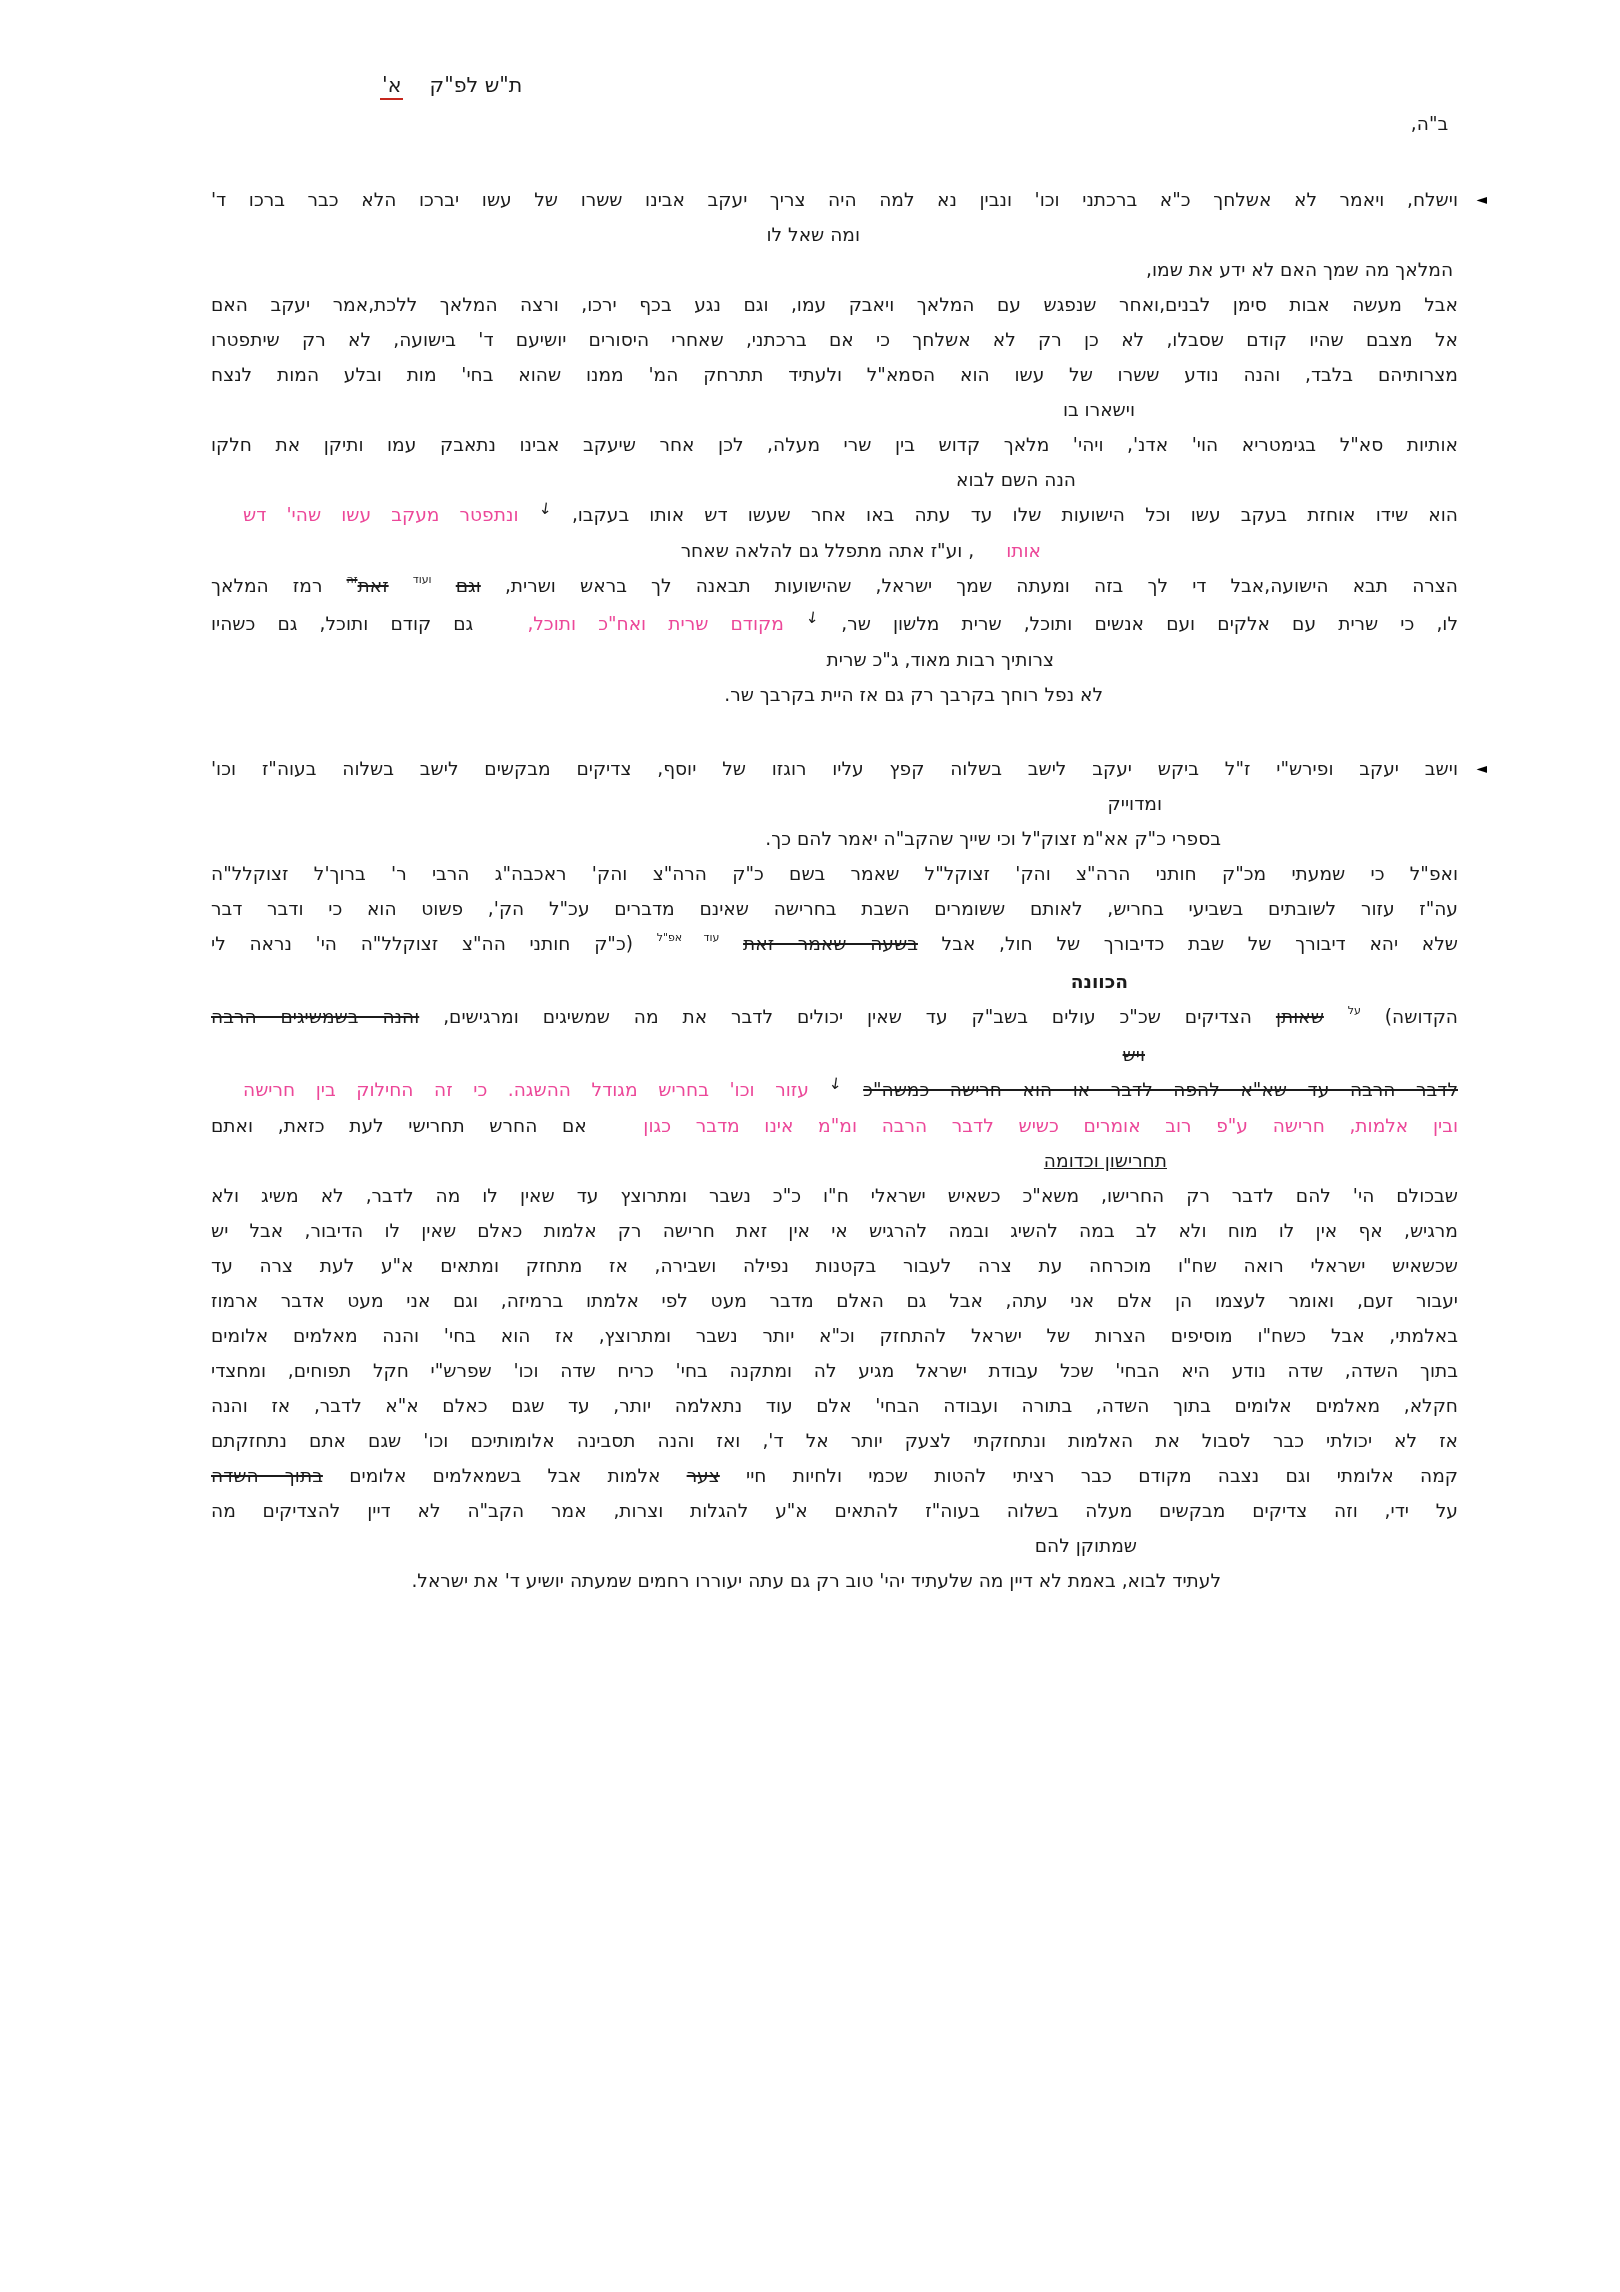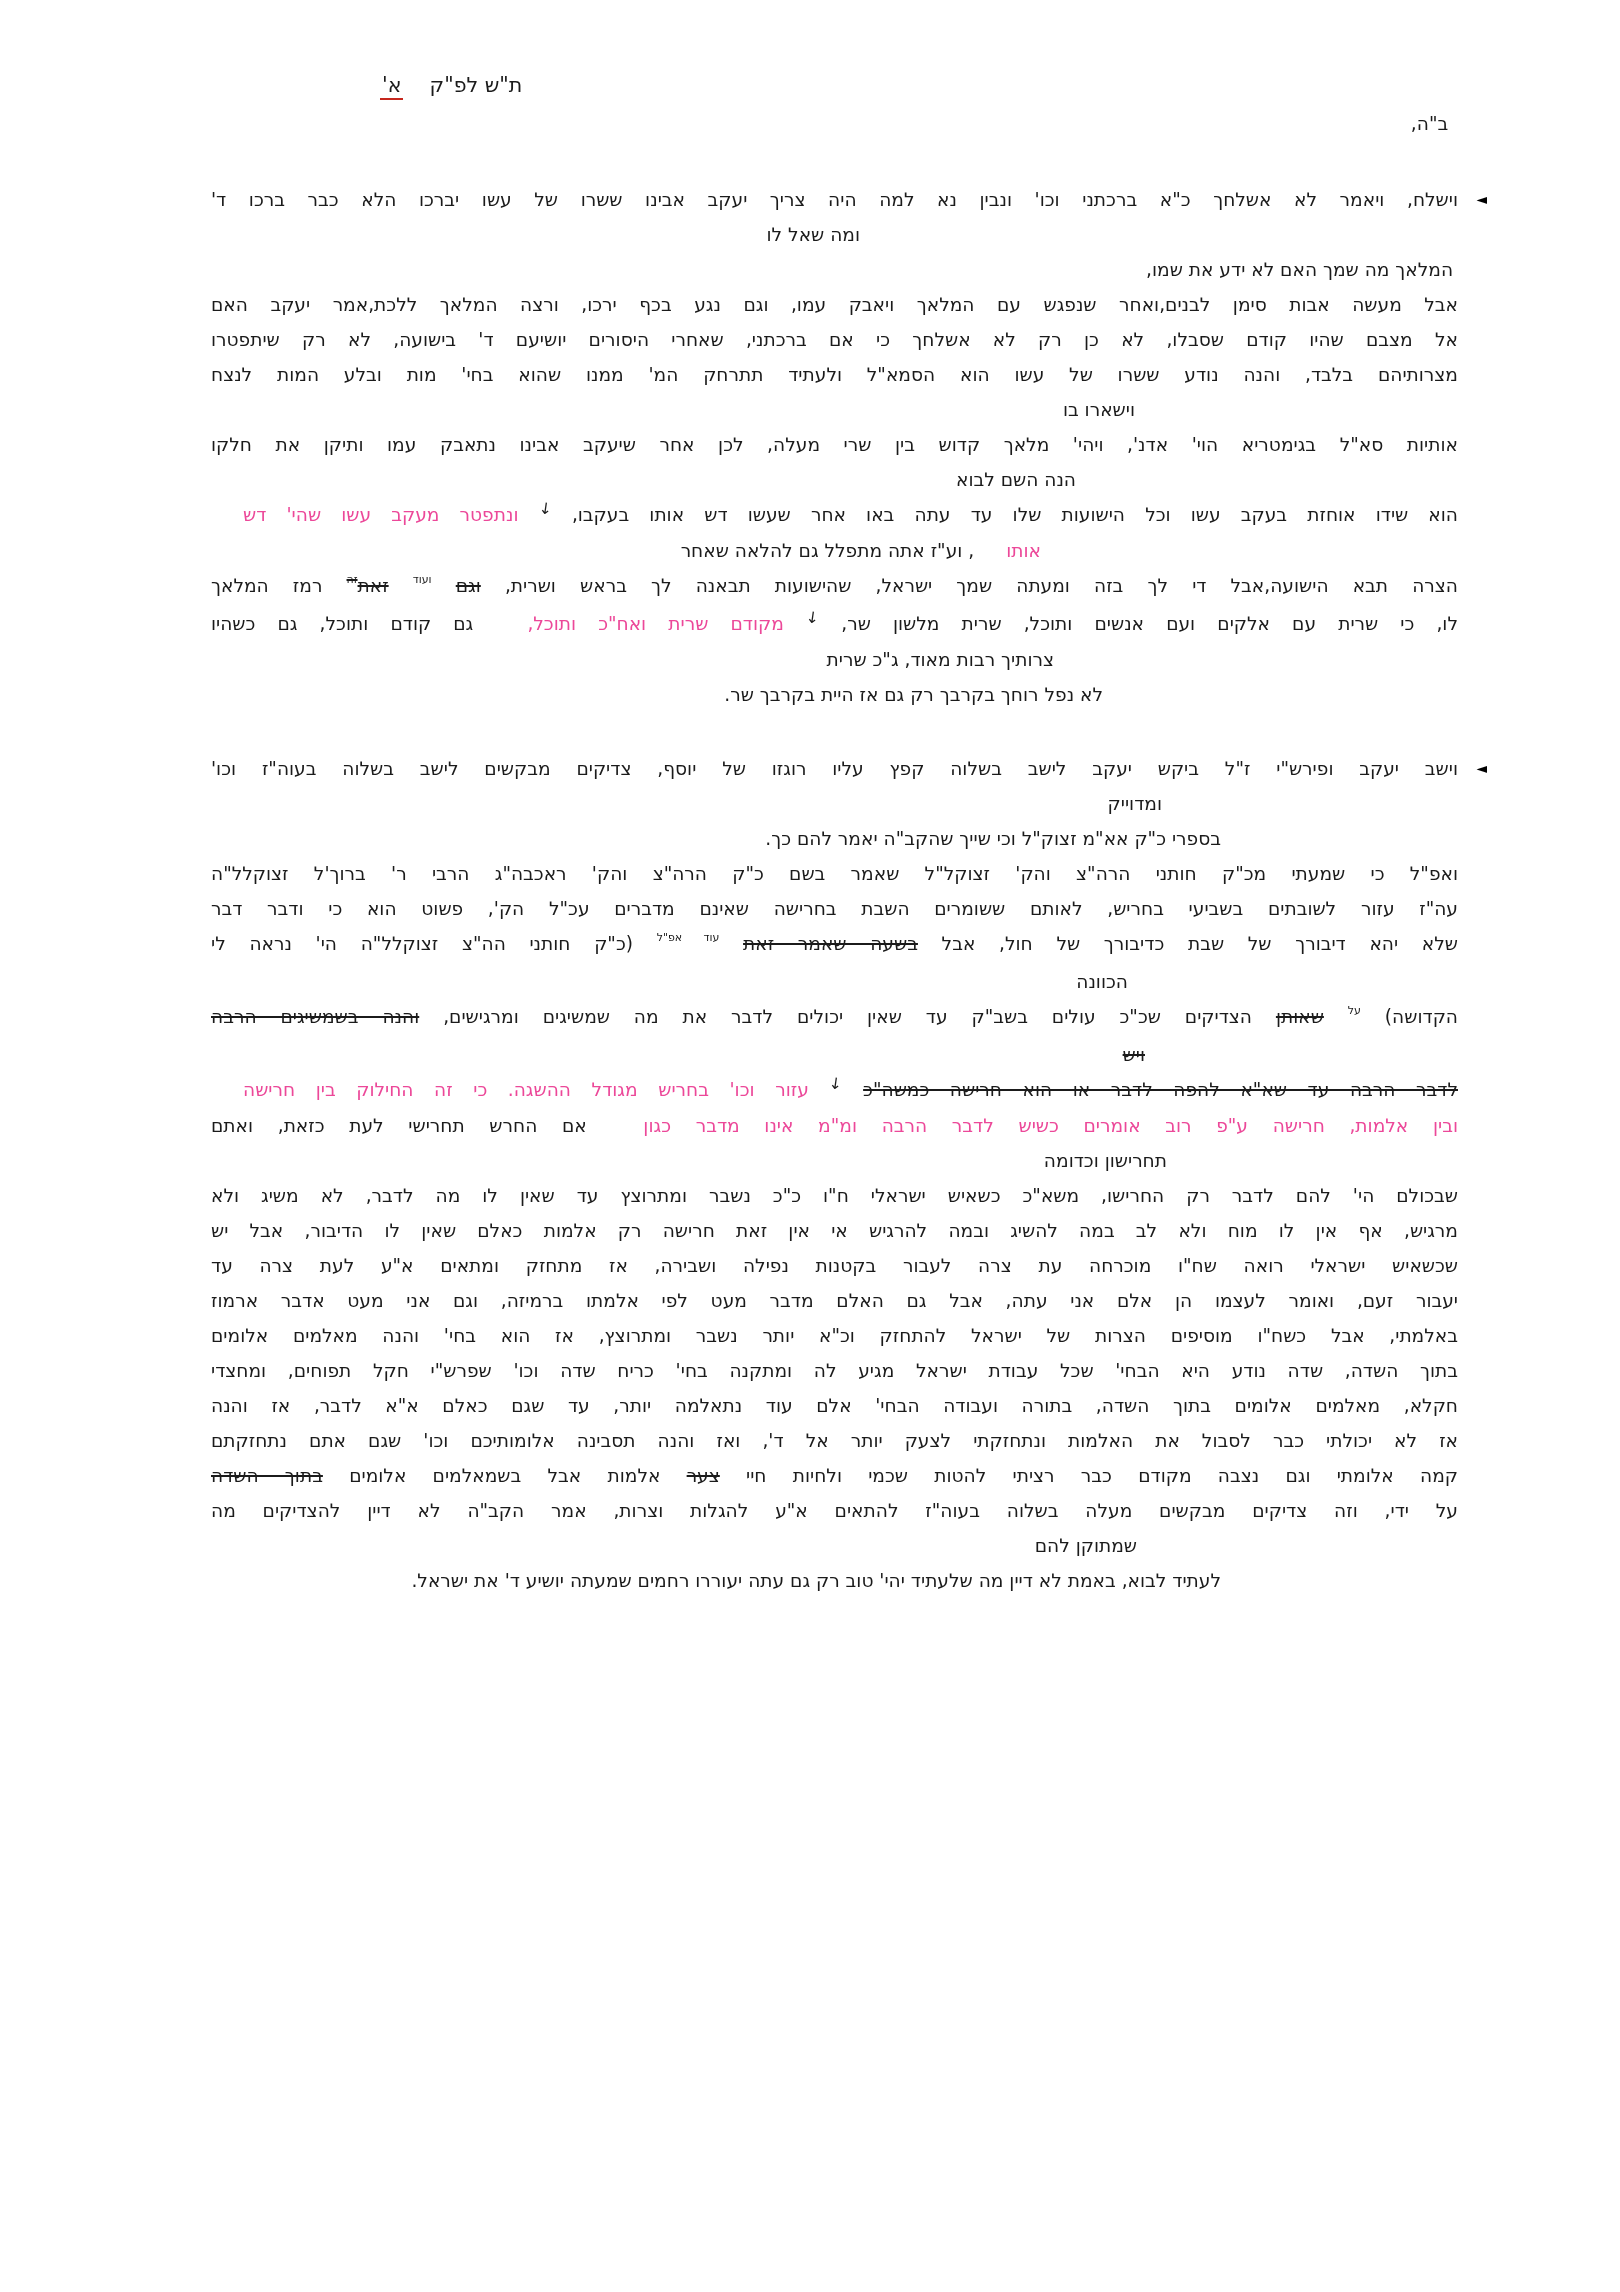--- a/index.html
+++ b/index.html
@@ -64,26 +64,26 @@
           <div class="line" style="padding-right: 355px;"><span class="">לא נפל רוחך בקרבך רק גם אז היית בקרבך שר.</span></div>
         </div>
         <div class="para para-2">
           <span class="marker">◄</span>
           <div class="line justify"><span class="">וישב יעקב ופירש"י ז"ל ביקש יעקב לישב בשלוה קפץ עליו רוגזו של יוסף, צדיקים מבקשים לישב בשלוה בעוה"ז וכו'</span></div>
           <div class="line" style="padding-right: 296px;"><span class="">ומדוייק</span></div>
           <div class="line" style="padding-right: 237px;"><span class="">בספרי כ"ק אא"מ זצוק"ל וכי שייך שהקב"ה יאמר להם כך.</span></div>
           <div class="line justify"><span class="">ואפ"ל כי שמעתי מכ"ק חותני הרה"צ והק' זצוקל"ל שאמר בשם כ"ק הרה"צ והק' ראכבה"ג הרבי ר' ברוך'ל זצוקלל"ה</span></div>
           <div class="line justify"><span class="">עה"ז עזור לשובתים בשביעי בחריש, לאותם ששומרים השבת בחרישה שאינם מדברים עכ"ל הק', פשוט הוא כי ודבר דבר</span></div>
           <div class="line justify"><span class="">שלא יהא דיבורך של שבת כדיבורך של חול, אבל </span><span class="strike">בשעה שאמר זאת</span><span class=""> </span><span class="sup">עוד אפ"ל</span><span class=""> (כ"ק חותני הה"צ זצוקלל"ה הי' נראה לי</span></div>
-          <div class="line" style="padding-right: 330px;"><span class="">הכוונה</span></div>
+          <div class="line" style="padding-right: 330px; font-weight: bold;"><span class="">הכוונה</span></div>
           <div class="line justify"><span class="">הקדושה) </span><span class="sup">על</span><span class=""> </span><span class="strike">שאותן</span><span class=""> הצדיקים שכ"כ עולים בשב"ק עד שאין יכולים לדבר את מה שמשיגים ומרגישים, </span><span class="strike">והנה בשמשיגים הרבה</span></div>
           <div class="line" style="padding-right: 313px;"><span class="strike">ויש</span></div>
           <div class="line justify"><span class="strike">לדבר הרבה עד שא"א להפה לדבר או הוא חרישה כמשה"כ</span><span class=""> </span><span class="arrow">↓</span><span class="red"> עזור וכו' בחריש מגודל ההשגה. כי זה החילוק בין חרישה</span></div>
           <div class="line justify"><span class="red">ובין אלמות, חרישה ע"פ רוב אומרים כשיש לדבר הרבה ומ"מ אינו מדבר כגון </span><span class="">אם החרש תחרישי לעת כזאת, ואתם</span></div>
-          <div class="line" style="padding-right: 291px;"><span class="">תחרישון וכדומה</span></div>
+          <div class="line" style="padding-right: 291px; text-decoration: underline;"><span class="">תחרישון וכדומה</span></div>
           <div class="line justify"><span class="">שבכולם הי' להם לדבר רק החרישו, משא"כ כשאיש ישראלי ח"ו כ"כ נשבר ומתרוצץ עד שאין לו מה לדבר, לא משיג ולא</span></div>
           <div class="line justify"><span class="">מרגיש, אף אין לו מוח ולא לב במה להשיג ובמה להרגיש אי אין זאת חרישה רק אלמות כאלם שאין לו הדיבור, אבל יש</span></div>
           <div class="line justify"><span class="">שכשאיש ישראלי רואה שח"ו מוכרחה עת צרה לעבור בקטנות נפילה ושבירה, אז מתחזק ומתאים א"ע לעת צרה עד</span></div>
           <div class="line justify"><span class="">יעבור זעם, ואומר לעצמו הן אלם אני עתה, אבל גם האלם מדבר מעט לפי אלמתו ברמיזה, וגם אני מעט אדבר ארמוז</span></div>
           <div class="line justify"><span class="">באלמתי, אבל כשח"ו מוסיפים הצרות של ישראל להתחזק וכ"א יותר נשבר ומתרוצץ, אז הוא בחי' והנה מאלמים אלומים</span></div>
           <div class="line justify"><span class="">בתוך השדה, שדה נודע היא הבחי' שכל עבודת ישראל מגיע לה ומתקנה בחי' כריח שדה וכו' שפרש"י חקל תפוחים, ומחצדי</span></div>
           <div class="line justify"><span class="">חקלא, מאלמים אלומים בתוך השדה, בתורה ועבודה הבחי' אלם עוד נתאלמה יותר, עד שגם כאלם א"א לדבר, אז והנה</span></div>
           <div class="line justify"><span class="">אז לא יכולתי כבר לסבול את האלמות ונתחזקתי לצעק יותר אל ד', ואז והנה תסבינה אלומותיכם וכו' שגם אתם נתחזקתם</span></div>
           <div class="line justify"><span class="">קמה אלומתי וגם נצבה מקודם כבר רציתי להטות שכמי ולחיות חיי </span><span class="strike">צער</span><span class=""> אלמות אבל בשמאלמים אלומים </span><span class="strike">בתוך השדה</span></div>
           <div class="line justify"><span class="">על ידי, וזה צדיקים מבקשים מעלה בשלוה בעוה"ז להתאים א"ע להגלות וצרות, אמר הקב"ה לא דיין להצדיקים מה</span></div>

